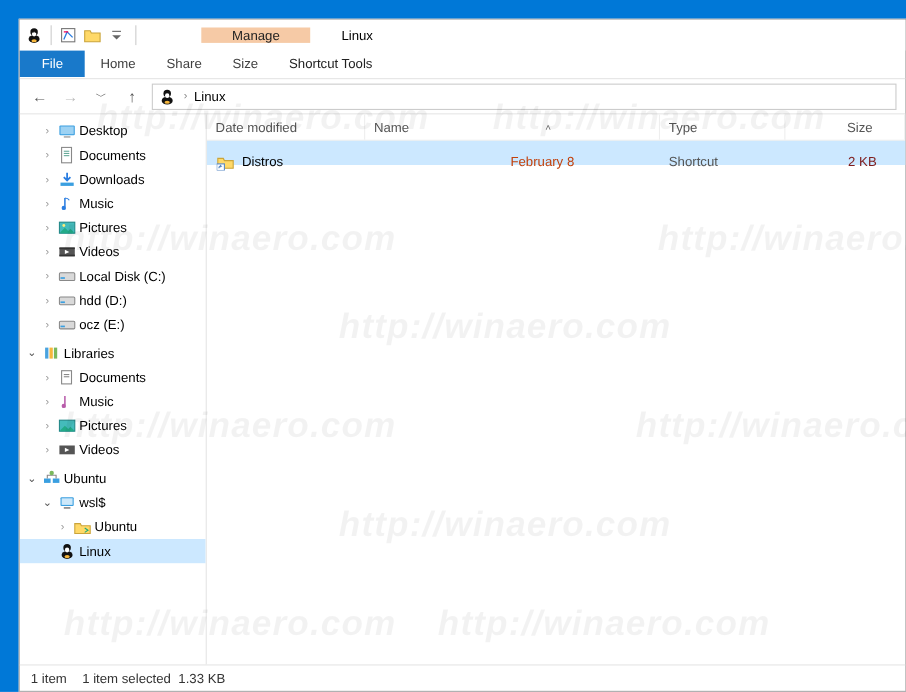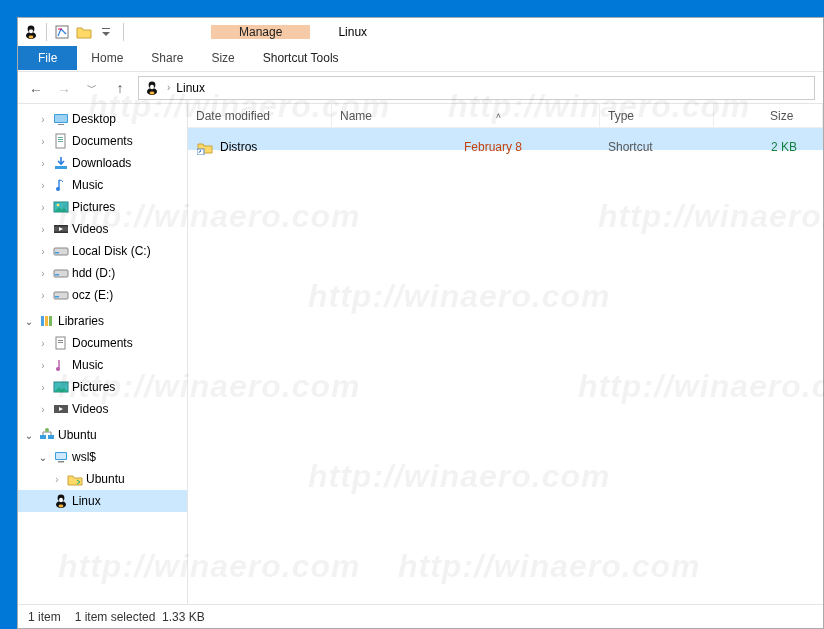--- a/index.html
+++ b/index.html
@@ -2,21 +2,21 @@
 <html><head>
 <meta charset="utf-8">
 <style>
 * { margin: 0; padding: 0; box-sizing: border-box; font-family: "Segoe UI", Tahoma, sans-serif; font-size: 12px; }
 body { background: #0078d7; width: 824px; height: 629px; overflow: hidden; }
 .window { position: absolute; top: 17px; left: 17px; right: 0; bottom: 0; background: #fff; border: 1px solid #aaa; display: flex; flex-direction: column; }
 .titlebar { height: 28px; display: flex; align-items: center; padding: 0 4px; background: #fff; }
 .titlebar .tico { width: 18px; display: inline-flex; justify-content: center; margin-right: 2px; }
 .qat { display: flex; align-items: center; gap: 2px; }
 .qat .sep { width: 1px; height: 18px; background: #ccc; margin: 0 4px; }
-.ctx-tab { margin-left: 83px; background: #f6caa6; color: #222; padding: 0 28px; }
+.ctx-tab { margin-left: 55px; background: #f6caa6; color: #222; padding: 0 28px; }
 .title-text { margin-left: 28px; color: #000; }
 .ribbon { height: 26px; display: flex; align-items: flex-start; border-bottom: 1px solid #e5e5e5; }
 .ribbon .tab { padding: 5px 14px 4px; color: #404040; cursor: default; }
 .ribbon .file { background: #1979ca; color: #fff; padding: 5px 20px; }
 .ribbon .ctx { color: #222; }
 .addrbar { height: 32px; display: flex; align-items: center; gap: 8px; padding: 0 8px; border-bottom: 1px solid #e5e5e5; }
 .nav-btn { width: 20px; text-align: center; color: #555; font-size: 14px; }
 .nav-btn.disabled { color: #bbb; }
 .addr { flex: 1; display: flex; align-items: center; border: 1px solid #ccc; height: 24px; padding: 0 4px; gap: 6px; overflow: hidden; }
 .crumb { color: #000; }
@@ -40,21 +40,21 @@
 .col.date { width: 144px; }
 .col.type { width: 114px; }
 .col.size { flex: 1; justify-content: flex-start; margin-left: 48px; }
 .sort-ind { font-size: 9px; color: #666; margin-left: auto; margin-right: 90px; }
 .row { display: flex; height: 22px; align-items: center; }
 .row.sel { background: #cce8ff; }
 .cell { padding: 0 8px; margin-top: 16px; }
 .cell.name { width: 268px; display: flex; align-items: center; gap: 6px; }
 .cell.date { width: 144px; color: #c2410c; }
 .cell.type { width: 114px; color: #555; }
-.cell.size { flex: 1; text-align: right; padding-right: 26px; color: #15803d; }
+.cell.size { flex: 1; text-align: right; padding-right: 26px; color: #7f1d1d; }
 .status { height: 24px; border-top: 1px solid #e5e5e5; display: flex; align-items: center; padding: 0 10px; gap: 14px; color: #333; }
 
 .wm { position: absolute; color: rgba(0,0,0,0.05); font-size: 32px; font-weight: 700; font-style: italic; pointer-events: none; letter-spacing: 1px; }
 svg { display: block; }
 </style>
 </head>
 <body>
 
 <div class="window">
 

